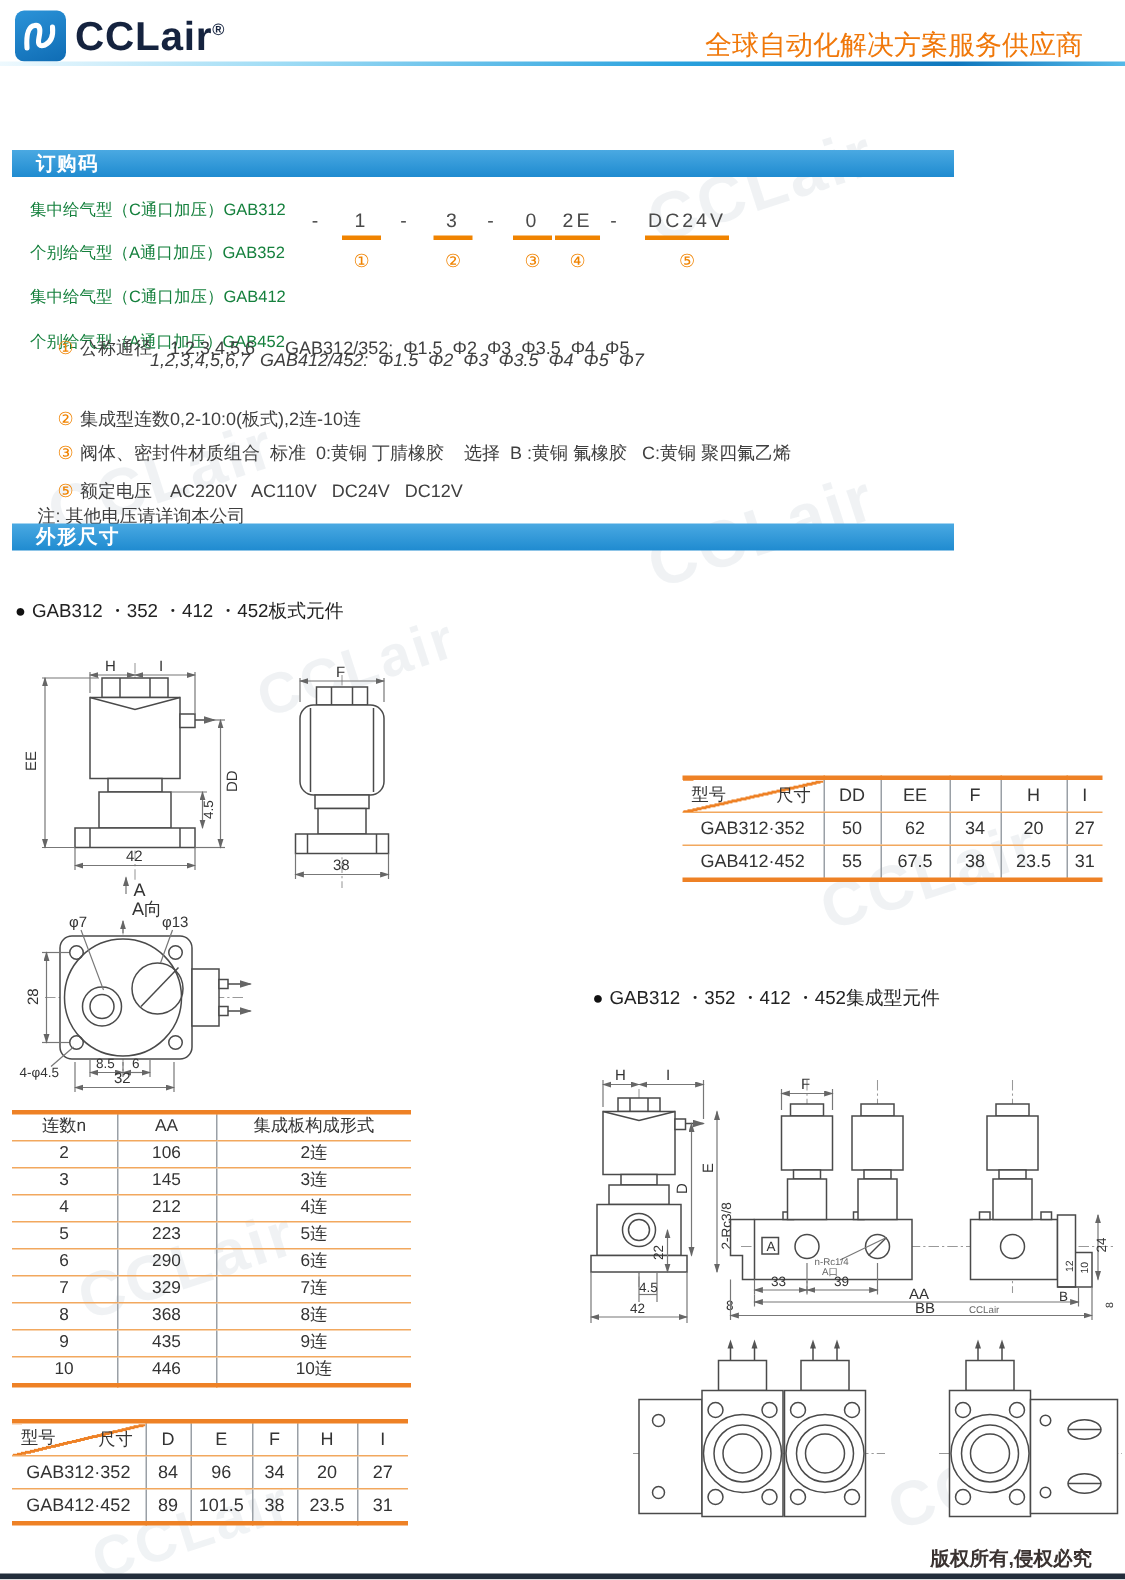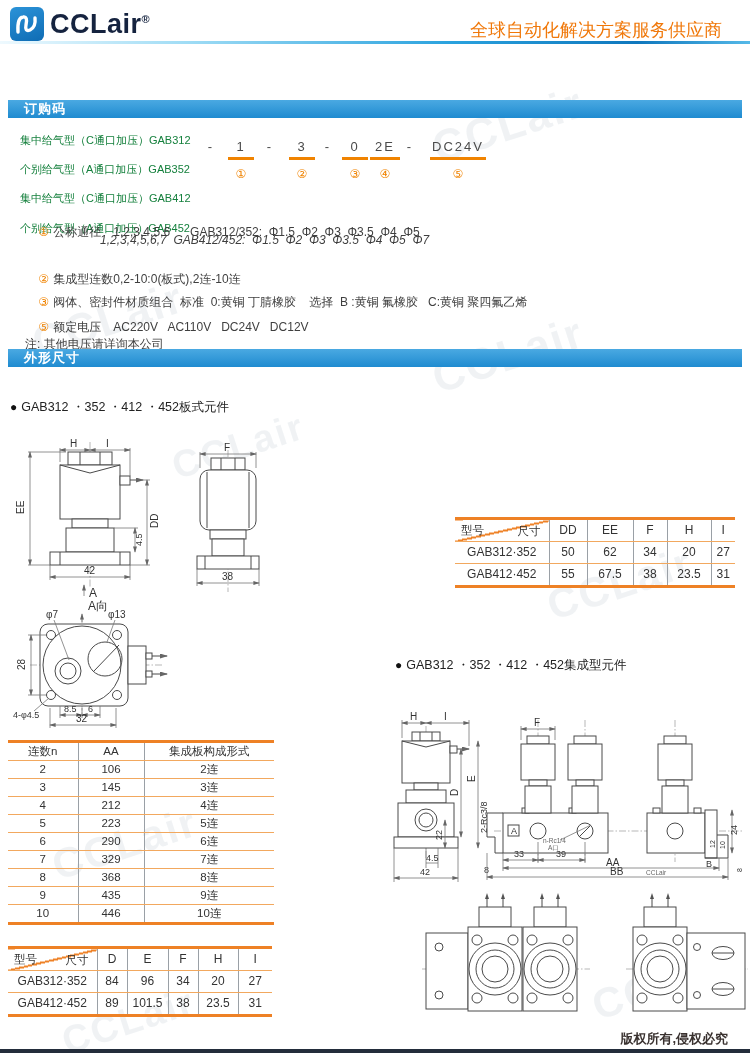--- a/index.html
+++ b/index.html
@@ -9,21 +9,21 @@
   
   .logo{position:absolute;left:10px;top:7px;display:flex;align-items:center;}
   .logo-mark{width:34px;height:34px;border-radius:6px;background:linear-gradient(160deg,#2b93d8,#0f6cb4);display:flex;align-items:center;justify-content:center;}
   .logo-text{font-size:27px;font-weight:bold;color:#15233f;margin-left:6px;letter-spacing:0.5px;}
   .logo-reg{font-size:11px;vertical-align:super;color:#15233f;}
   .tagline{position:absolute;right:28px;top:18px;font-size:18px;font-weight:normal;color:#f0780a;}
   .header-rule{position:absolute;left:0;top:41px;width:750px;height:3px;
     background:linear-gradient(90deg,#eef9fe 0%,#9fdcf5 25%,#2aa2de 60%,#0f77bd 85%,#55b9e8 100%);}
 
   
-  .section-bar{position:absolute;left:8px;width:734px;height:18px;line-height:18px;
+  .section-bar{position:absolute;left:8px;width:628px;height:18px;line-height:18px;
     background:linear-gradient(180deg,#4aa9e2,#1f8bd0);color:#fff;font-size:13px;font-weight:bold;
     padding-left:16px;letter-spacing:1px;}
 
   
   .model-lines{position:absolute;left:20px;top:133px;font-size:11px;color:#15803d;line-height:14.6px;white-space:pre;}
   .code-row{position:absolute;left:0;top:139px;width:750px;height:20px;}
   .cseg{position:absolute;top:0;font-size:13px;color:#4a4a4a;letter-spacing:2px;text-align:center;font-weight:500;}
   .cseg.u{border-bottom:3px solid #f08300;padding-bottom:3px;}
   .circle-row{position:absolute;left:0;top:167px;width:750px;height:16px;}
   .ccircle{position:absolute;font-size:12px;color:#f08300;text-align:center;}

